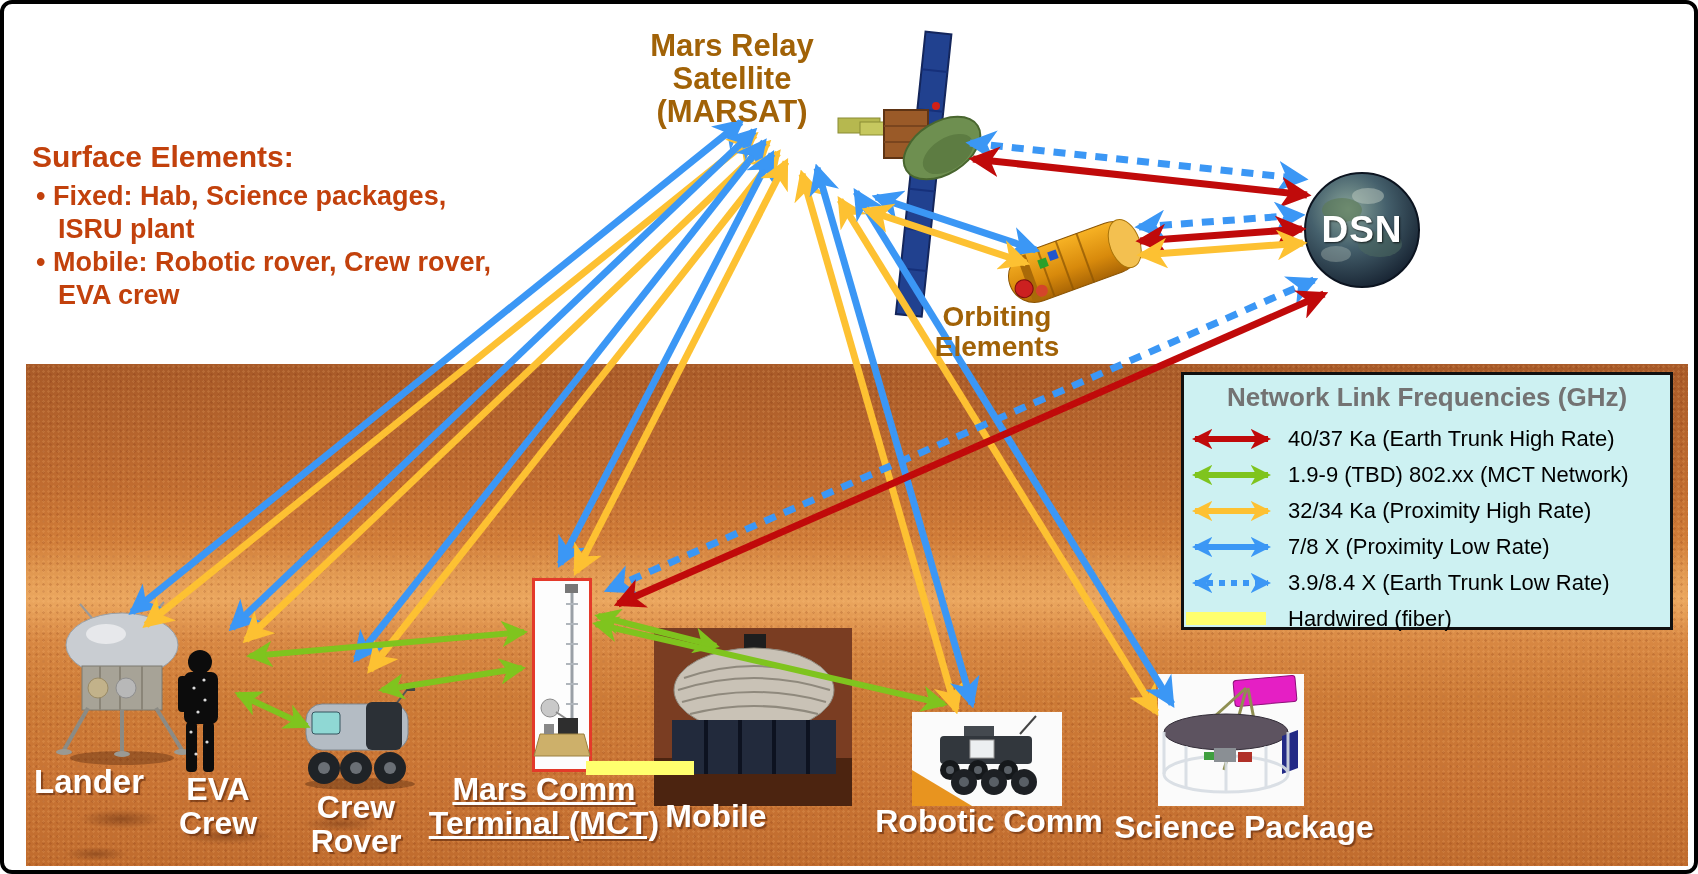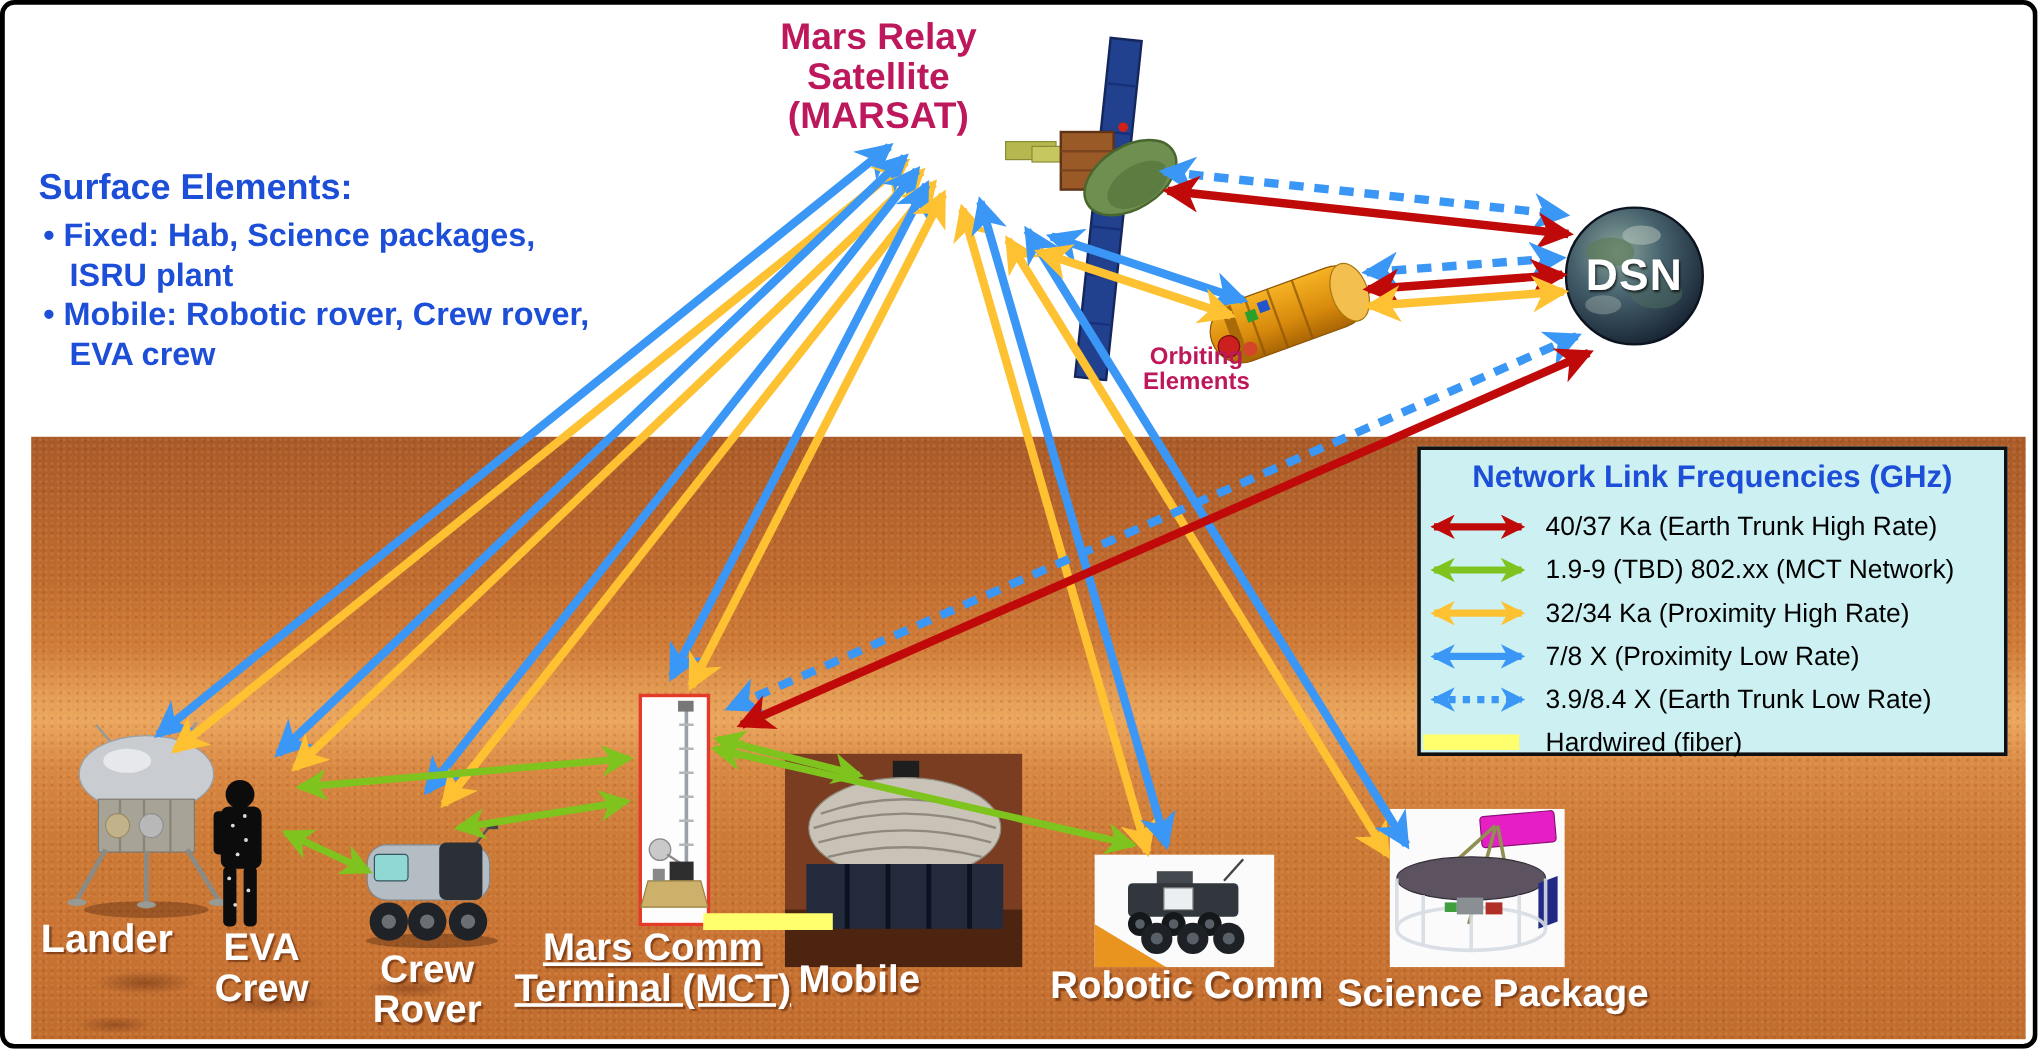--- a/index.html
+++ b/index.html
@@ -17,33 +17,33 @@
       linear-gradient(180deg,
         #a85a28 0%, #b4632c 12%, #c06c30 24%, #d07c38 35%,
         #e29a52 42%, #eba75f 47%, #d88843 55%, #cc7a36 67%,
         #c97434 82%, #c06c2e 100%);
     background-size:auto,auto,auto,auto,5px 5px,7px 7px,auto;
   }
   
   #links-svg{position:absolute;left:0;top:0;z-index:3;pointer-events:none;}
   .icon{position:absolute;z-index:2;}
   .lbl{position:absolute;z-index:5;white-space:pre-line;line-height:1.07;}
-  .black-lbl{color:#be185d;font-weight:700;}
+  .black-lbl{color:#a16207;font-weight:700;margin-top:15px;}
   .white-lbl{color:#fff;font-weight:700;text-align:center;
              text-shadow:2px 2px 1px rgba(80,30,5,.55);}
   .ctr{transform:translateX(-50%);text-align:center;}
   
-  #surface-notes{position:absolute;left:28px;top:136px;width:465px;z-index:5;color:#1d4ed8;}
+  #surface-notes{position:absolute;left:28px;top:136px;width:465px;z-index:5;color:#c2410c;}
   #surface-notes .head{font-size:30px;font-weight:700;margin-bottom:6px;}
   #surface-notes .bullet{font-size:27px;font-weight:700;padding-left:26px;text-indent:-22px;line-height:1.22;}
   #surface-notes .bullet::before{content:"\2022\00a0";}
   
   #legend{position:absolute;left:1177px;top:368px;width:492px;height:258px;z-index:4;
           background:#cdf1f2;border:3px solid #101010;box-sizing:border-box;}
-  #legend-title{font-size:26px;font-weight:700;color:#1d4ed8;text-align:center;margin-top:7px;}
+  #legend-title{font-size:26px;font-weight:700;color:#737373;text-align:center;margin-top:7px;}
   #legend-rows{margin-top:8px;}
   .legend-row{display:flex;align-items:center;height:36px;}
   .legend-glyph{width:96px;height:24px;flex:0 0 96px;}
   .legend-label{font-size:22px;color:#000;margin-left:8px;white-space:nowrap;}
   
   #dsn-label{position:absolute;left:1298px;top:166px;width:120px;height:120px;z-index:5;
              display:flex;align-items:center;justify-content:center;
              color:#fff;font-size:37px;font-weight:700;letter-spacing:1px;
              text-shadow:1px 1px 2px rgba(0,0,0,.7);}
 </style>
@@ -299,21 +299,21 @@
   <div class="lbl black-lbl ctr" style="left:728px;top:10px;font-size:31px;">Mars Relay
 Satellite
 (MARSAT)</div>
 
   <div id="surface-notes">
     <div class="head">Surface Elements:</div>
     <div class="bullet">Fixed: Hab, Science packages, ISRU plant</div>
     <div class="bullet">Mobile: Robotic rover, Crew rover, EVA crew</div>
   </div>
 
-  <div class="lbl black-lbl ctr" style="left:993px;top:283px;font-size:20px;">Orbiting
+  <div class="lbl black-lbl ctr" style="left:993px;top:283px;font-size:28px;">Orbiting
 Elements</div>
 
   <div class="lbl white-lbl" style="left:30px;top:760px;font-size:33px;">Lander</div>
   <div class="lbl white-lbl ctr" style="left:214px;top:768px;font-size:32px;">EVA
 Crew</div>
   <div class="lbl white-lbl ctr" style="left:352px;top:786px;font-size:32px;">Crew
 Rover</div>
   <div class="lbl white-lbl ctr" style="left:540px;top:768px;font-size:32px;text-decoration:underline;">Mars Comm
 Terminal (MCT)</div>
   <div class="lbl white-lbl ctr" style="left:712px;top:795px;font-size:32px;">Mobile</div>

